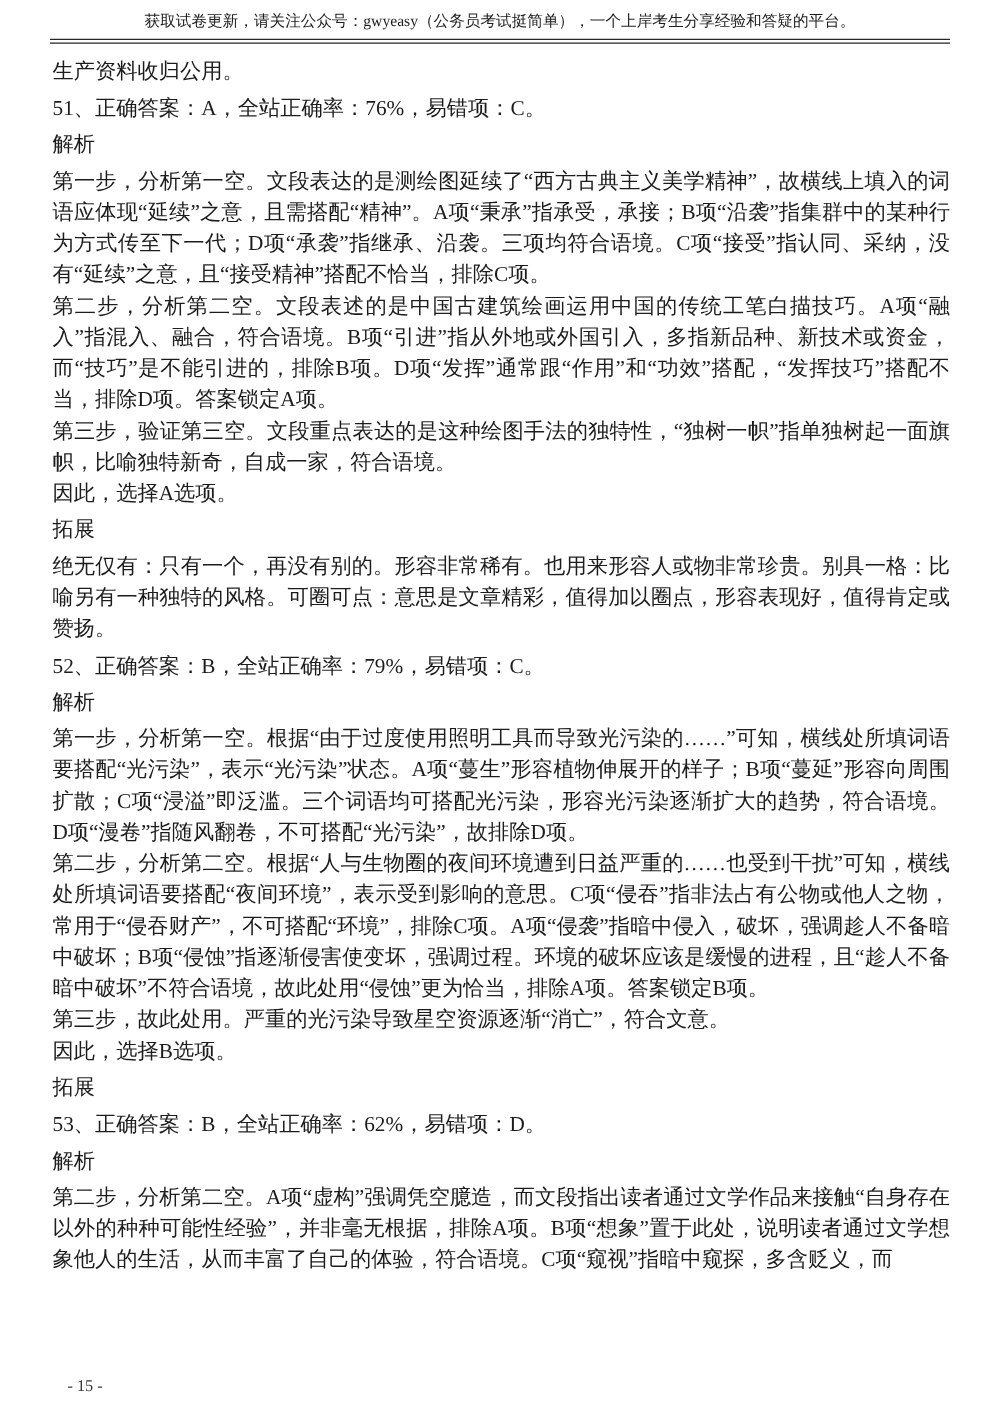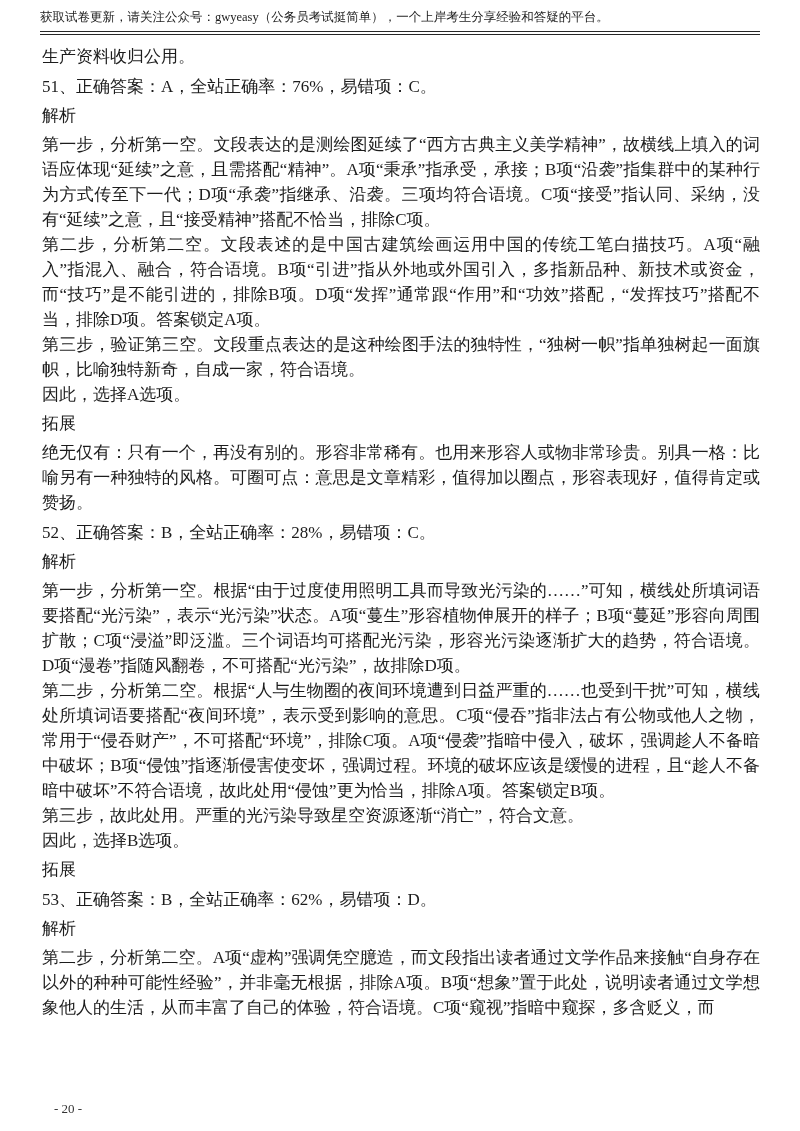--- a/index.html
+++ b/index.html
@@ -13,20 +13,21 @@
     position: relative;
     font-family: "Liberation Serif", "DejaVu Serif", serif;
     color: #1c1c1c;
     overflow: hidden;
   }
   .page-header {
     position: absolute;
     top: 8px;
     left: 40px;
     width: 720px;
+    text-align: center;
     font-size: 12.5px;
     line-height: 18px;
     padding-bottom: 5px;
     border-bottom: 4px double #262626;
   }
   .content {
     position: absolute;
     top: 44px;
     left: 42px;
     width: 718px;
@@ -71,30 +72,30 @@
     <p class="section-label">解析</p>
     <p>第一步，分析第一空。文段表达的是测绘图延续了“西方古典主义美学精神”，故横线上填入的词语应体现“延续”之意，且需搭配“精神”。A项“秉承”指承受，承接；B项“沿袭”指集群中的某种行为方式传至下一代；D项“承袭”指继承、沿袭。三项均符合语境。C项“接受”指认同、采纳，没有“延续”之意，且“接受精神”搭配不恰当，排除C项。</p>
     <p>第二步，分析第二空。文段表述的是中国古建筑绘画运用中国的传统工笔白描技巧。A项“融入”指混入、融合，符合语境。B项“引进”指从外地或外国引入，多指新品种、新技术或资金，而“技巧”是不能引进的，排除B项。D项“发挥”通常跟“作用”和“功效”搭配，“发挥技巧”搭配不当，排除D项。答案锁定A项。</p>
     <p>第三步，验证第三空。文段重点表达的是这种绘图手法的独特性，“独树一帜”指单独树起一面旗帜，比喻独特新奇，自成一家，符合语境。</p>
     <p>因此，选择A选项。</p>
     <p class="section-label">拓展</p>
     <p>绝无仅有：只有一个，再没有别的。形容非常稀有。也用来形容人或物非常珍贵。别具一格：比喻另有一种独特的风格。可圈可点：意思是文章精彩，值得加以圈点，形容表现好，值得肯定或赞扬。</p>
   </section>
 
   <section>
-    <p class="answer-line"><span class="bold-part">52、正确答案：B，全站正确率：</span><span>28%，易错项：C。</span></p>
+    <p class="answer-line"><span class="bold-part">52、正确答案：B，全站正确率：</span><span>79%，易错项：C。</span></p>
     <p class="section-label">解析</p>
     <p>第一步，分析第一空。根据“由于过度使用照明工具而导致光污染的……”可知，横线处所填词语要搭配“光污染”，表示“光污染”状态。A项“蔓生”形容植物伸展开的样子；B项“蔓延”形容向周围扩散；C项“浸溢”即泛滥。三个词语均可搭配光污染，形容光污染逐渐扩大的趋势，符合语境。D项“漫卷”指随风翻卷，不可搭配“光污染”，故排除D项。</p>
     <p>第二步，分析第二空。根据“人与生物圈的夜间环境遭到日益严重的……也受到干扰”可知，横线处所填词语要搭配“夜间环境”，表示受到影响的意思。C项“侵吞”指非法占有公物或他人之物，常用于“侵吞财产”，不可搭配“环境”，排除C项。A项“侵袭”指暗中侵入，破坏，强调趁人不备暗中破坏；B项“侵蚀”指逐渐侵害使变坏，强调过程。环境的破坏应该是缓慢的进程，且“趁人不备暗中破坏”不符合语境，故此处用“侵蚀”更为恰当，排除A项。答案锁定B项。</p>
     <p>第三步，故此处用。严重的光污染导致星空资源逐渐“消亡”，符合文意。</p>
     <p>因此，选择B选项。</p>
     <p class="section-label">拓展</p>
   </section>
 
   <section>
     <p class="answer-line"><span class="bold-part">53、正确答案：B，全站正确率：</span><span>62%，易错项：D。</span></p>
     <p class="section-label">解析</p>
     <p>第二步，分析第二空。A项“虚构”强调凭空臆造，而文段指出读者通过文学作品来接触“自身存在以外的种种可能性经验”，并非毫无根据，排除A项。B项“想象”置于此处，说明读者通过文学想象他人的生活，从而丰富了自己的体验，符合语境。C项“窥视”指暗中窥探，多含贬义，而</p>
   </section>
 
 </div>
 
-<div class="page-footer">- 20 -</div>
+<div class="page-footer">- 15 -</div>
 
 </body></html>

